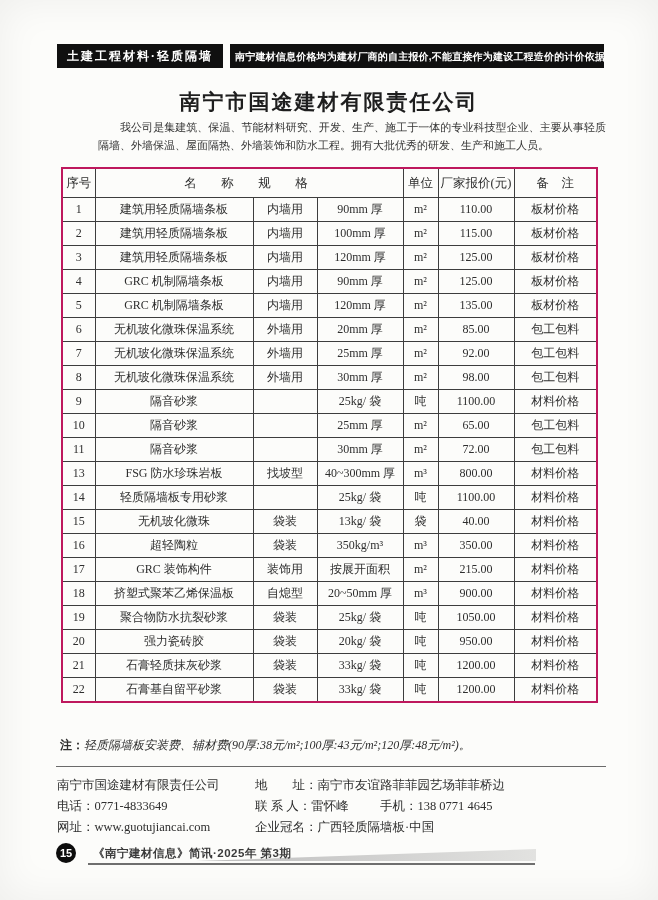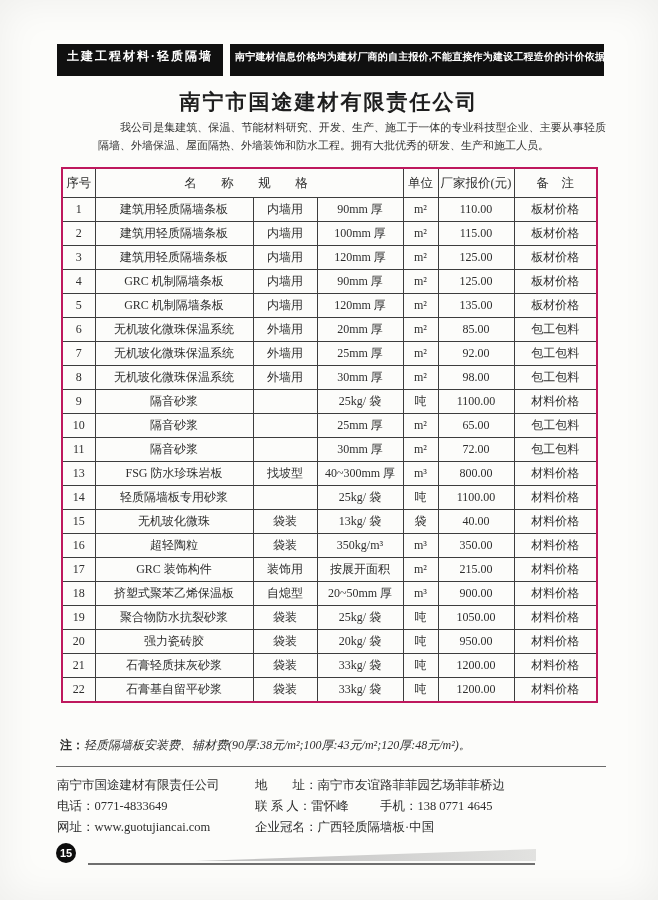--- a/index.html
+++ b/index.html
@@ -13,21 +13,21 @@
     position:absolute;inset:0;background:#fcfcfa;
     box-shadow:inset 0 0 40px rgba(0,0,0,0.06);
     overflow:hidden;
   }
   
   .topbars{position:absolute;top:44px;left:57px;right:54px;display:flex;gap:7px;}
   .tag-box{
     background:#101010;color:#fff;
     font-family:"Liberation Sans","DejaVu Sans",sans-serif;
     font-weight:bold;font-size:12px;letter-spacing:2px;
-    padding:4px 10px 11px;white-space:nowrap;
+    padding:4px 10px 3px;white-space:nowrap;
   }
   .notice-box{
     background:#101010;color:#fff;flex:1;
     font-family:"Liberation Sans","DejaVu Sans",sans-serif;
     font-weight:bold;font-size:10px;letter-spacing:0.2px;
     padding:6px 5px 4px;white-space:nowrap;overflow:hidden;
   }
   
   .doc-title{
     position:absolute;top:88px;left:0;width:100%;
@@ -329,16 +329,17 @@
         <span>联 系 人：雷怀峰</span>
         <span class="mobile">手机：138 0771 4645</span>
       </div>
       <div class="row">企业冠名：广西轻质隔墙板·中国</div>
     </div>
   </div>
 
   <div class="pagefoot">
     <div class="swoosh"></div>
     <div class="page-circle">15</div>
+    <div class="journal">《南宁建材信息》简讯·2025年 第3期</div>
     <div class="footline"></div>
   </div>
 
 </div>
 
 </body></html>

